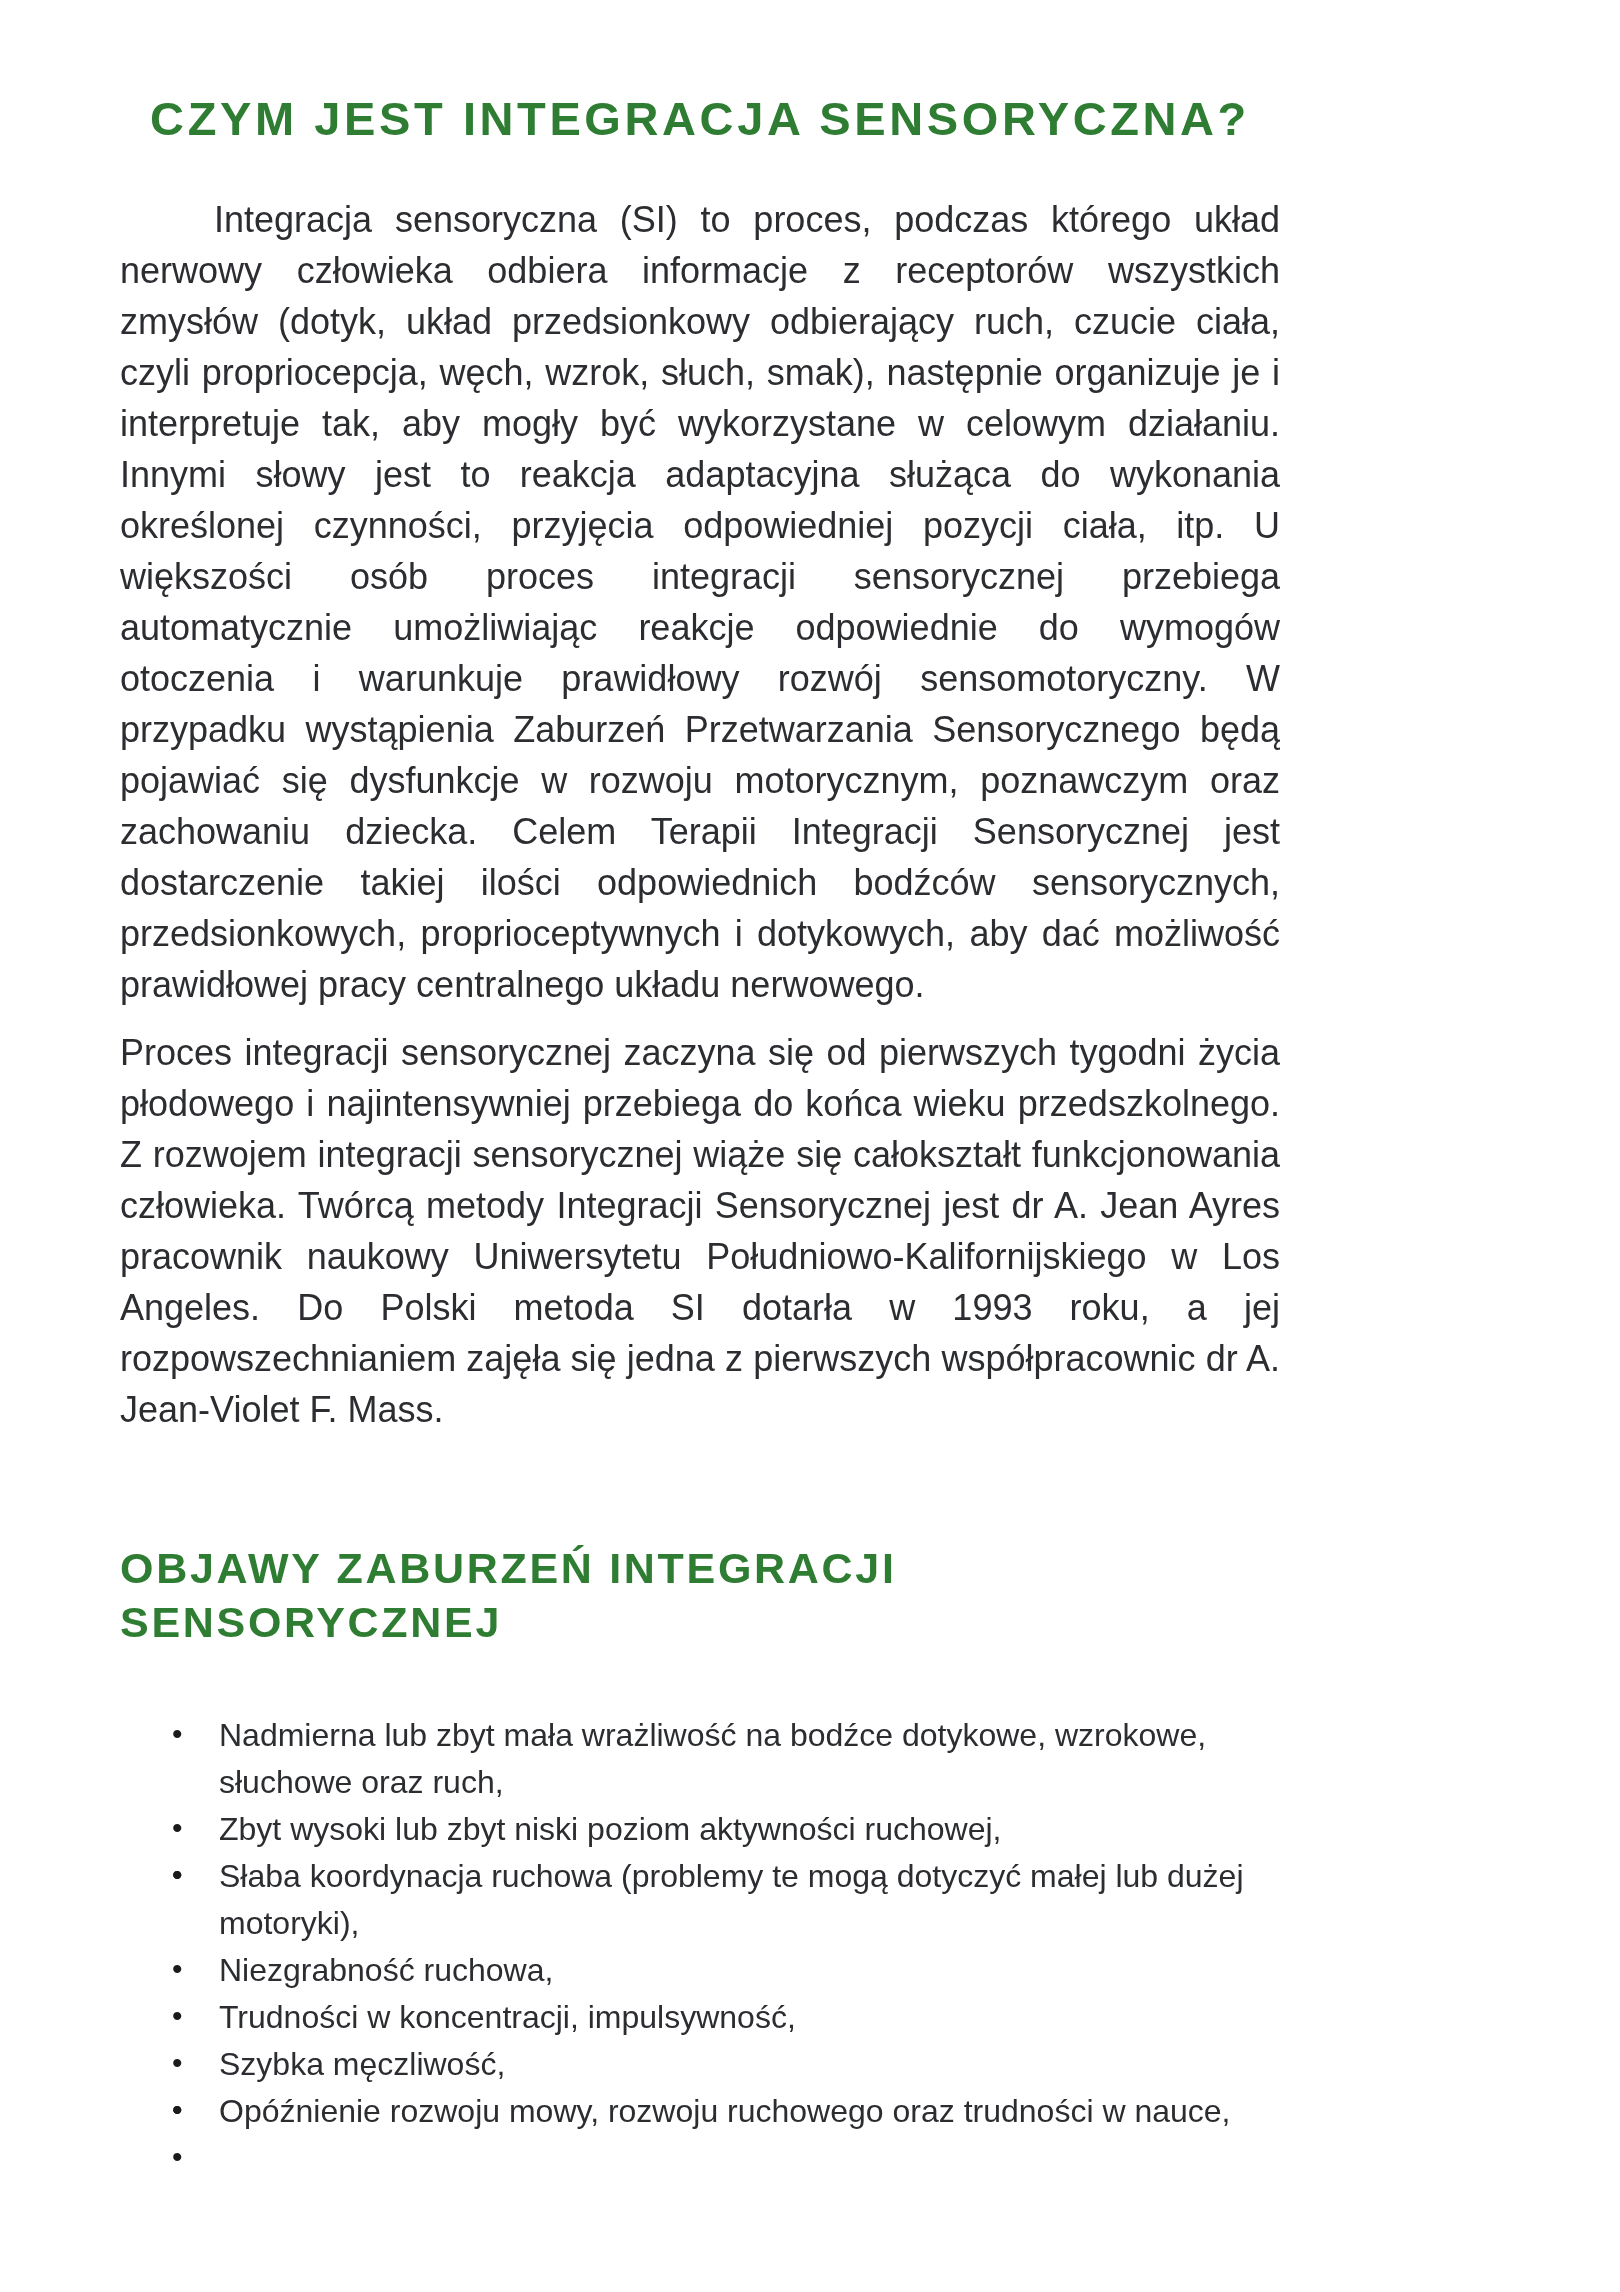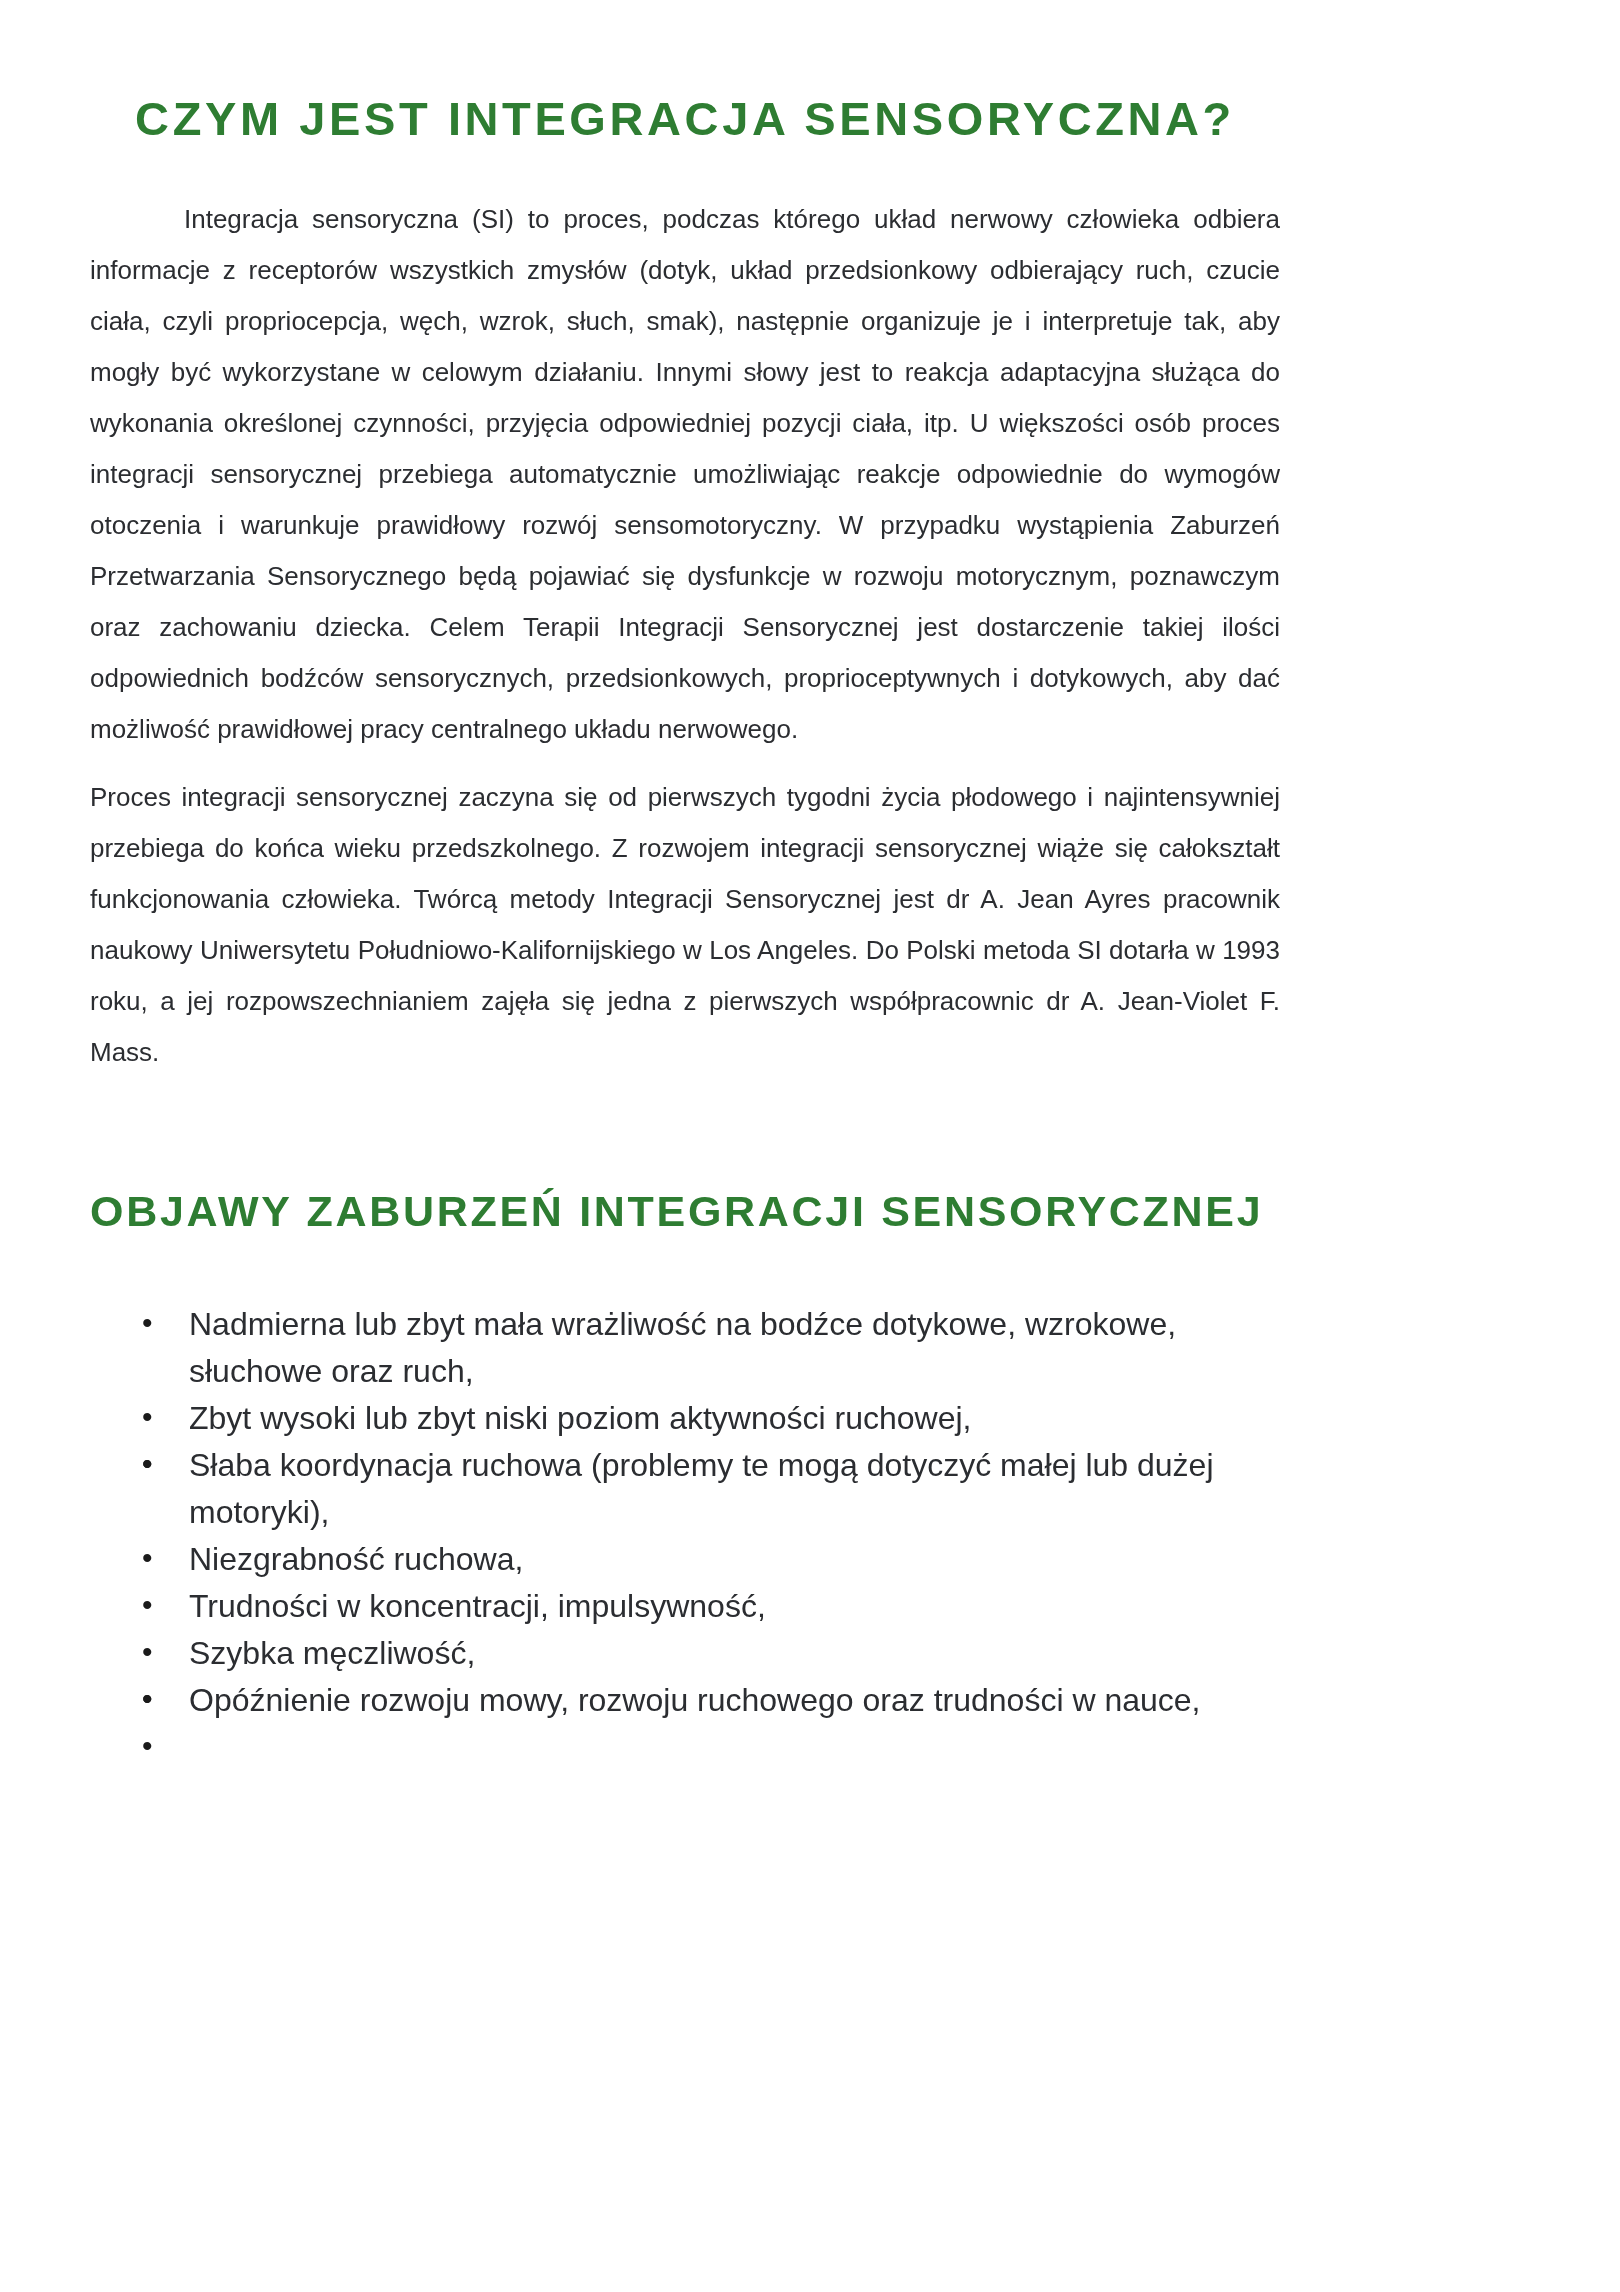--- a/index.html
+++ b/index.html
@@ -11,21 +11,21 @@
     width: 1620px;
     height: 2293px;
     font-family: "Liberation Sans", sans-serif;
     color: #2b2d31;
     overflow: hidden;
   }
   .page {
     box-sizing: border-box;
     width: 1476px;
     height: 2293px;
-    padding: 90px 196px 0 90px;
+    padding: 90px 196px 0 120px;
     background: #ffffff;
   }
   h1.doc-title {
     margin: 0;
     padding: 0 0 0 0;
     text-align: center;
     font-size: 47px;
     line-height: 57px;
     font-weight: bold;
     letter-spacing: 3.6px;
@@ -34,21 +34,21 @@
   h2.doc-title {
     margin: 106px 0 0 0;
     font-size: 43px;
     line-height: 54px;
     font-weight: bold;
     letter-spacing: 2.7px;
     color: #2e7d32;
   }
   p.body-para {
     margin: 0;
-    font-size: 26px;
+    font-size: 36px;
     line-height: 51px;
     text-align: justify;
     color: #2b2d31;
   }
   p.first {
     margin-top: 47px;
     text-indent: 94px;
   }
   p.second {
     margin-top: 17px;

